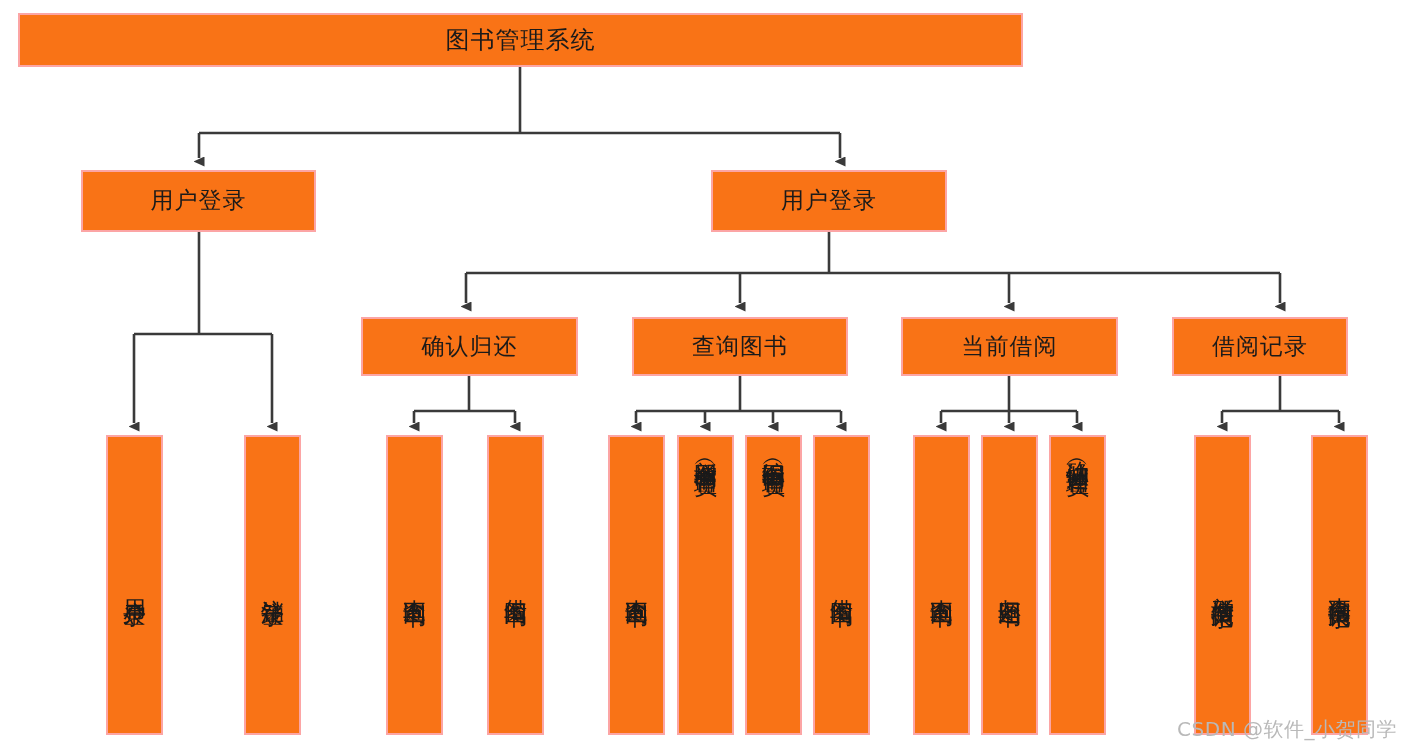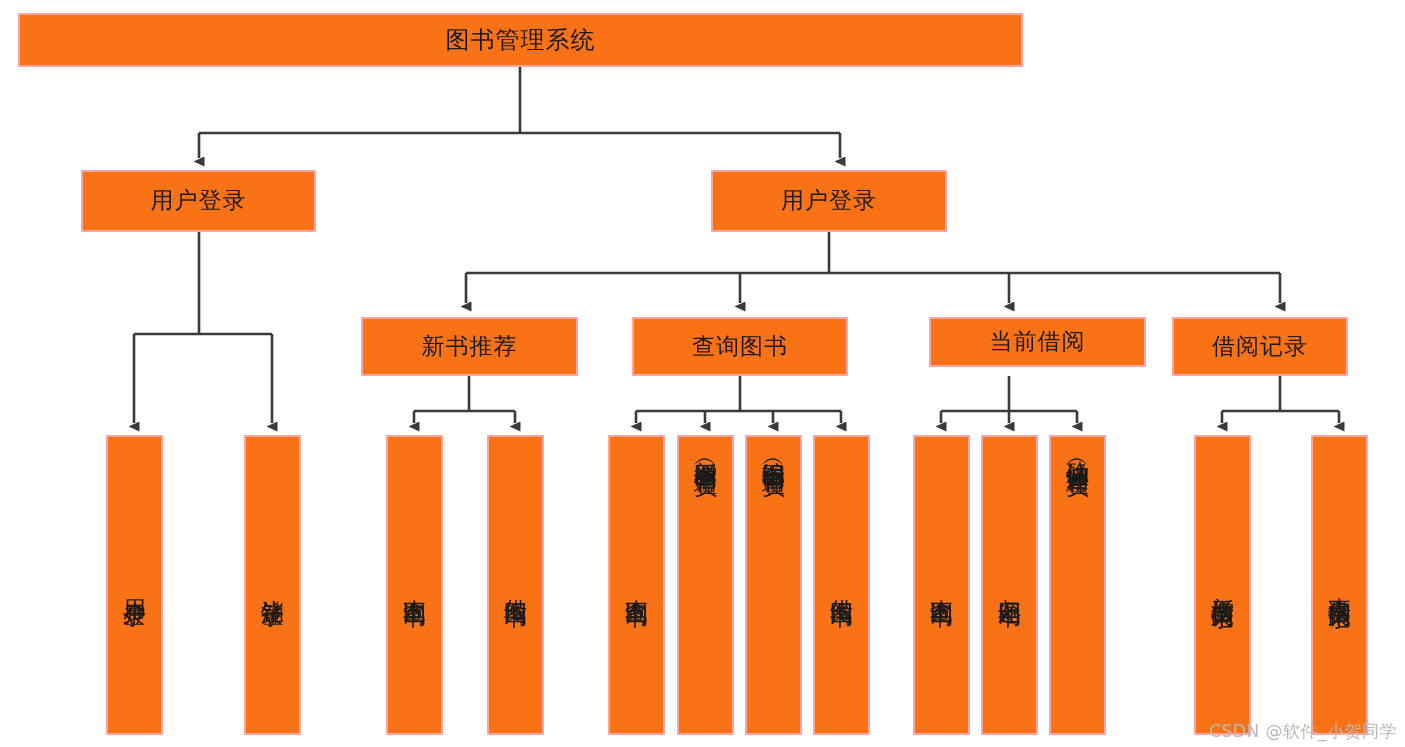--- a/index.html
+++ b/index.html
@@ -62,21 +62,21 @@
     margin-bottom: auto;
   }
   .node.vert.center {
     align-items: center;
     padding-top: 0;
   }
   #watermark {
     position: absolute;
     right: 8px;
     bottom: 4px;
-    font-size: 17px;
+    font-size: 20px;
     color: #b9b9b9;
     white-space: nowrap;
     letter-spacing: 0.5px;
   }
 </style>
 </head>
 <body>
 
 <div id="canvas">
 
@@ -136,26 +136,26 @@
   </div>
 
   <div class="node horiz" style="left:81px; top:170px; width:235px; height:62px;">
     <span>用户登录</span>
   </div>
   <div class="node horiz" style="left:711px; top:170px; width:236px; height:62px;">
     <span>用户登录</span>
   </div>
 
   <div class="node horiz" style="left:361px; top:317px; width:217px; height:59px;">
-    <span>新书推荐</span>
+    <span>确认归还</span>
   </div>
   <div class="node horiz" style="left:632px; top:317px; width:216px; height:59px;">
     <span>查询图书</span>
   </div>
-  <div class="node horiz" style="left:901px; top:317px; width:217px; height:50px;margin-left:28px;">
+  <div class="node horiz" style="left:901px; top:317px; width:217px; height:59px;">
     <span>当前借阅</span>
   </div>
   <div class="node horiz" style="left:1172px; top:317px; width:176px; height:59px;">
     <span>借阅记录</span>
   </div>
 
   <div class="node vert center" style="left:106px; top:435px; width:57px; height:300px;">
     <span class="vtext">用户登录</span>
   </div>
   <div class="node vert center" style="left:244px; top:435px; width:57px; height:300px;">

